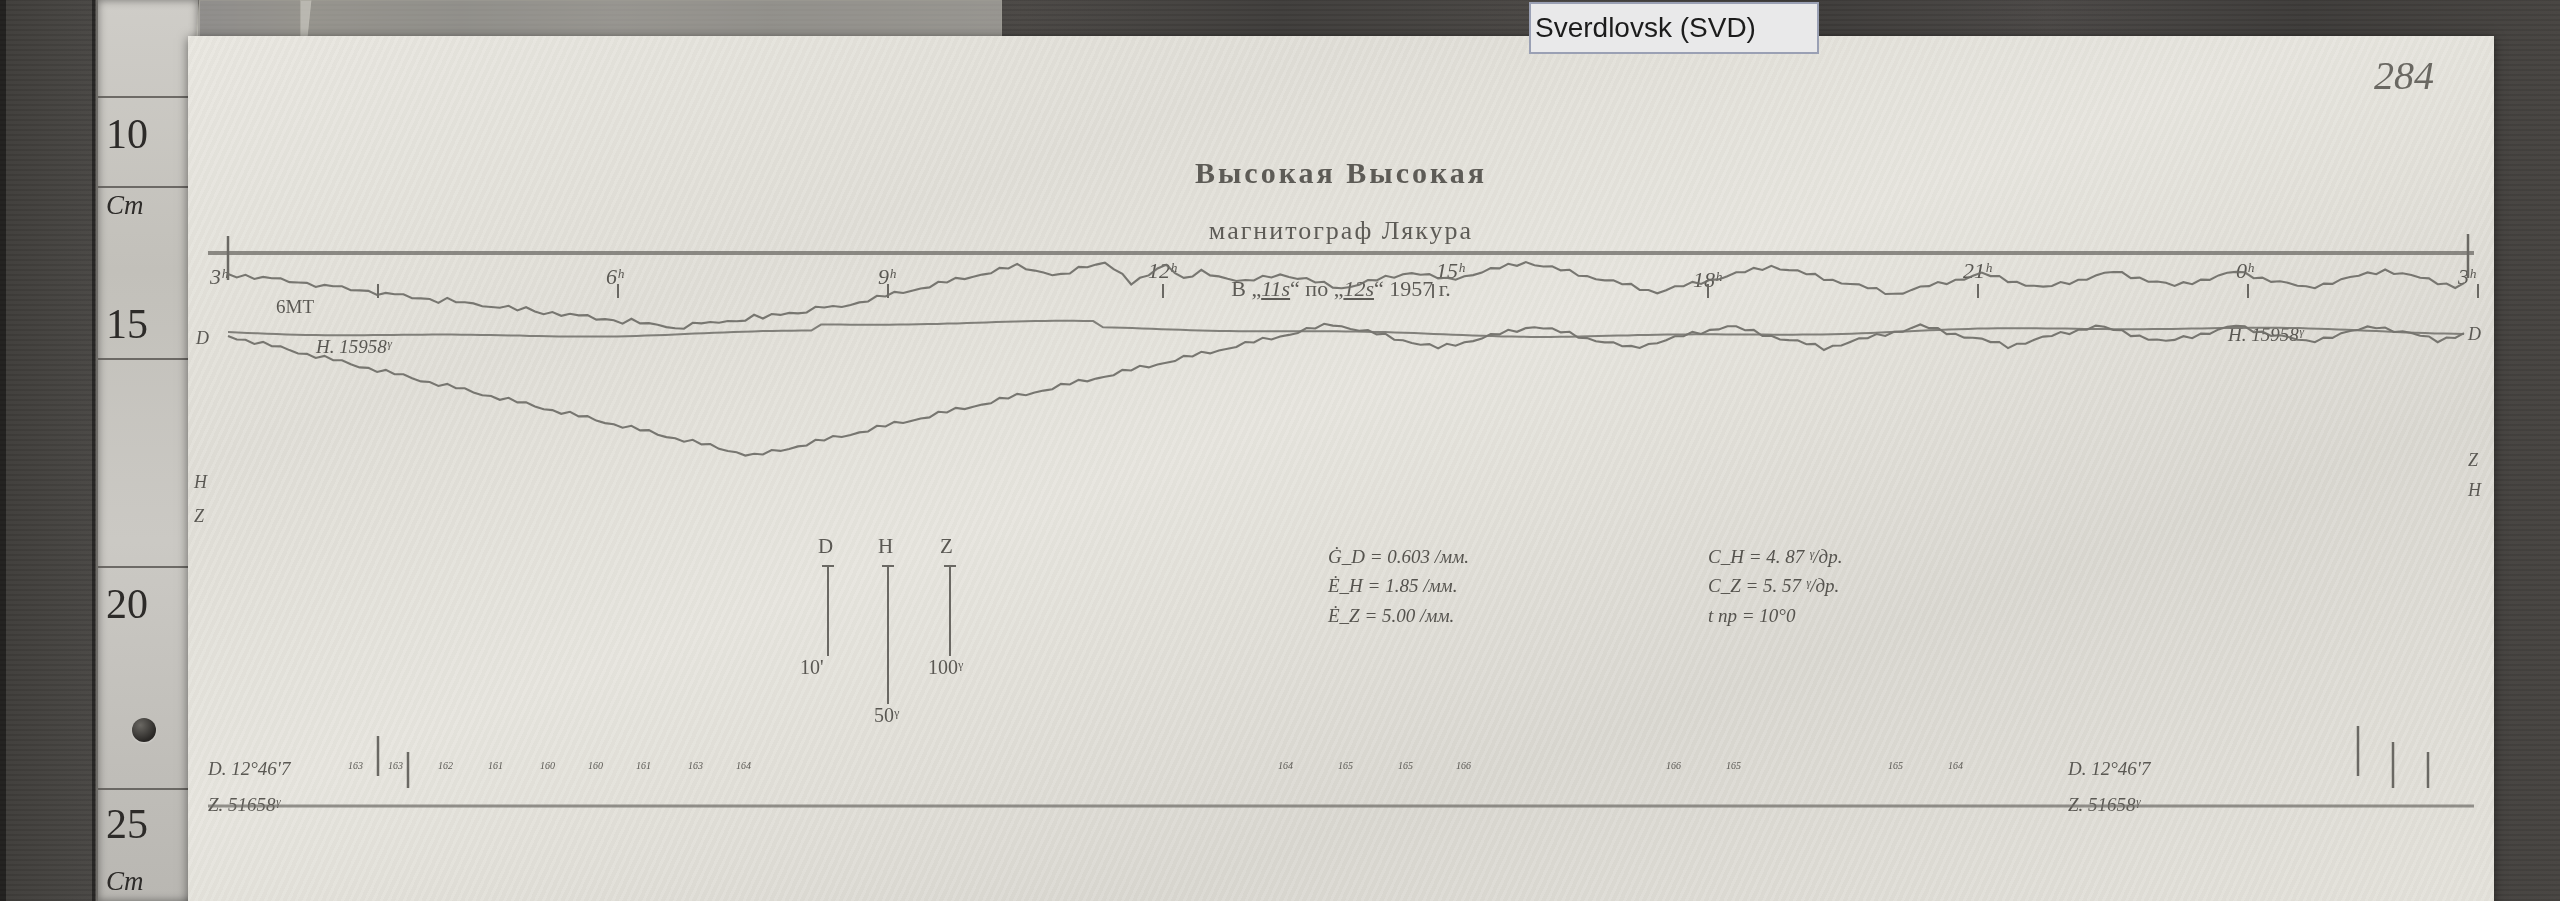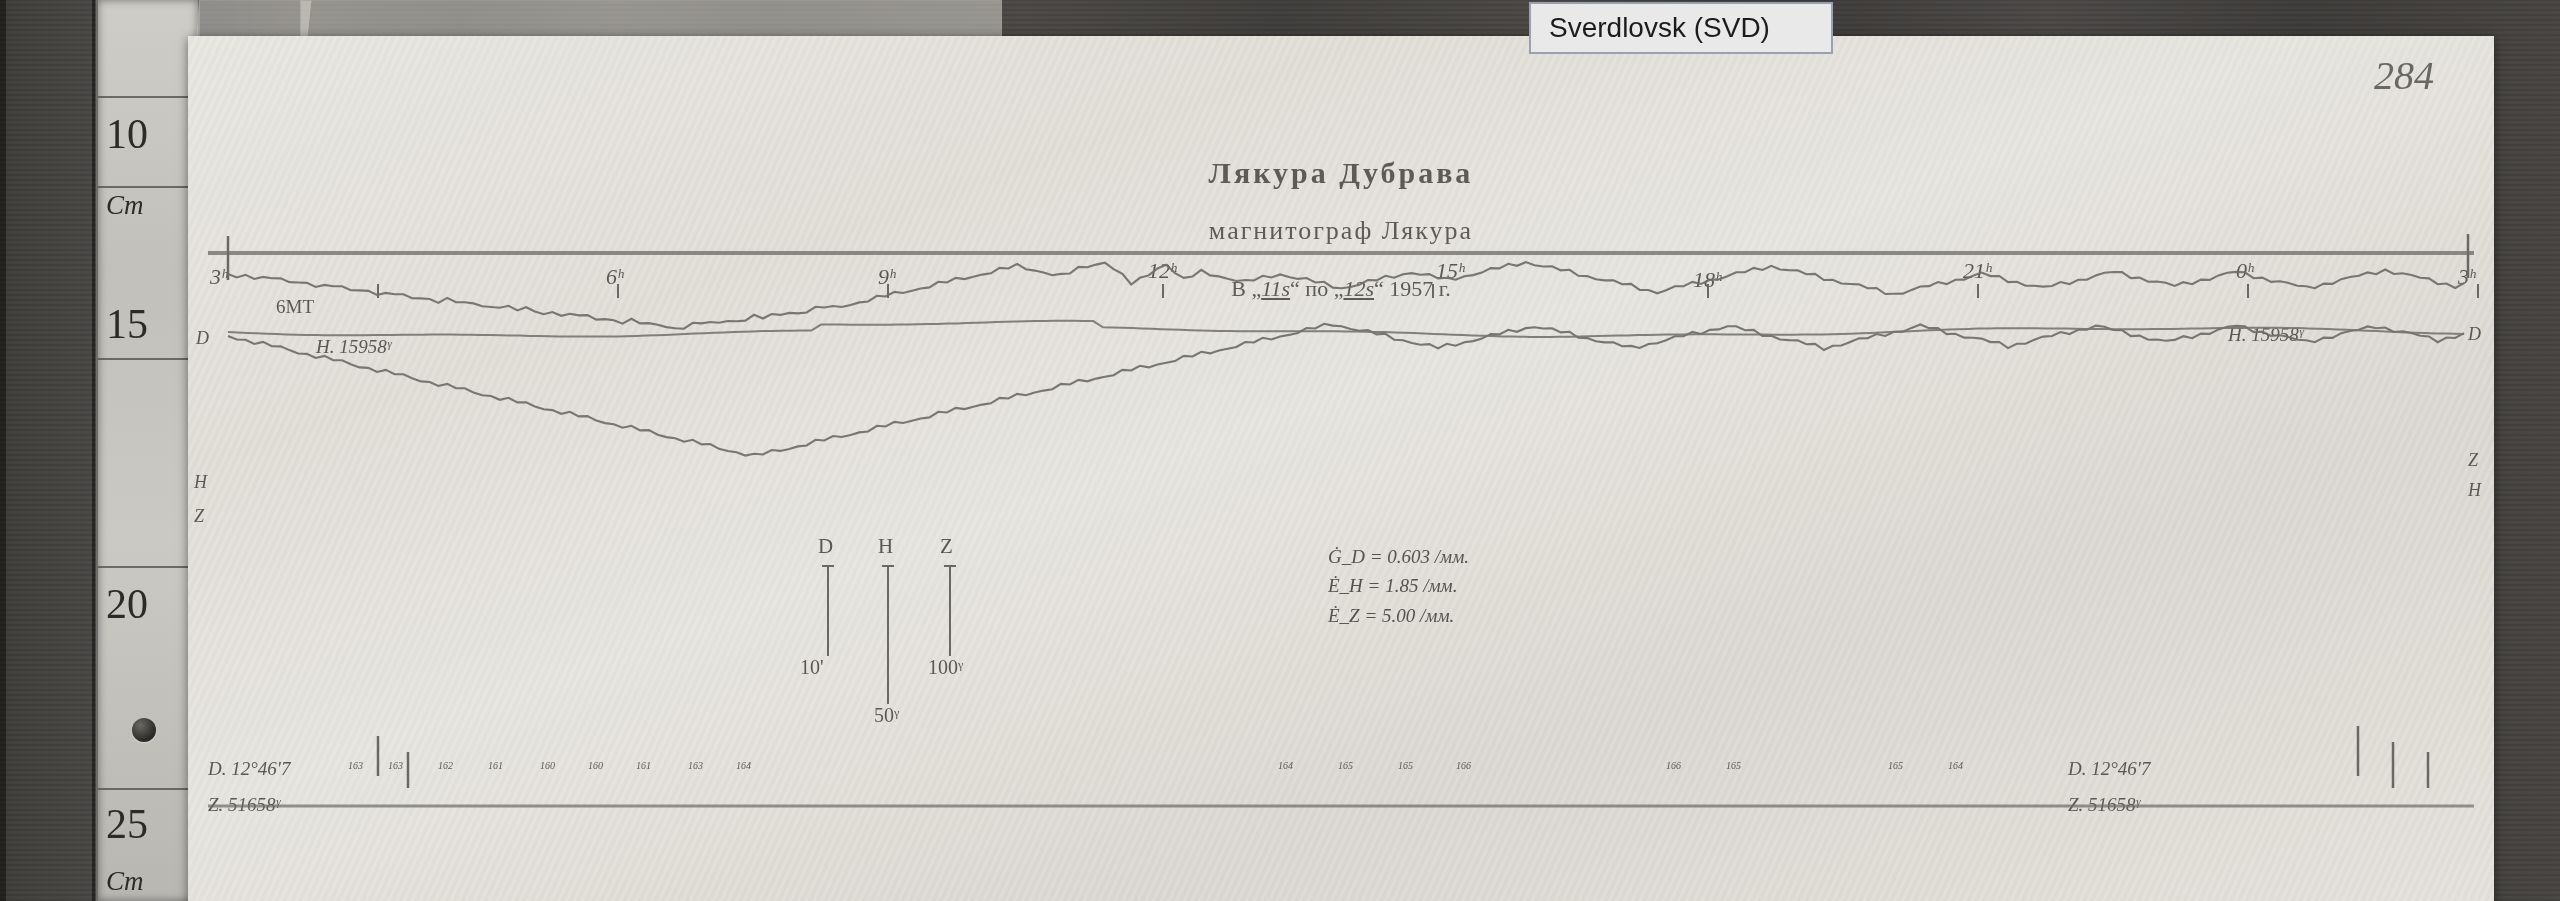--- a/index.html
+++ b/index.html
@@ -39,21 +39,21 @@
   .t3{top:240px;font-size:22px;}
   .t3 u{font-style:italic;}
   .pagenum{position:absolute;right:60px;top:16px;font-family:"Liberation Serif",serif;font-style:italic;
     font-size:40px;color:#6a6862;}
   .lbl{position:absolute;font-family:"Liberation Serif",serif;color:#5a5853;white-space:nowrap;}
   .hrs{font-size:22px;font-style:italic;}
   .tiny{font-size:10px;font-style:italic;}
   .const{font-size:19px;font-style:italic;color:#55534e;line-height:1.55;}
   
   #svdbox{position:absolute;left:1529px;top:2px;width:282px;height:48px;
-    background:#e9e9ea;border:2px solid #9aa0b4;display:flex;align-items:center;padding-left:18px;}
+    background:#e9e9ea;border:2px solid #9aa0b4;display:flex;align-items:center;padding-left:4px;}
   #svdbox span{font-size:28px;color:#1c1c1c;font-family:"Liberation Sans",sans-serif;}
   .seamL{left:0;width:6px;}
 </style>
 </head>
 <body>
 
 <div id="stage">
   <div class="boardgrain"></div>
   <div class="boardseam seamL" style="left:0;"></div>
   <div class="boardseam" style="left:92px;"></div>
@@ -74,21 +74,21 @@
   </div>
 
   <div class="tape" style="left:196px;top:0;width:110px;height:62px;transform:skewX(-6deg);"></div>
   <div class="tape" style="left:300px;top:0;width:700px;height:48px;"></div>
 
   <div id="sheet">
     <div class="noise"></div>
 
     <div class="pagenum">284</div>
 
-    <div class="hdr t1">Лякура  Дубрава</div>
+    <div class="hdr t1">Высокая  Высокая</div>
     <div class="hdr t2">магнитограф  Лякура</div>
     <div class="hdr t3">
       <span>В „</span><u>11ѕ</u><span>“ по „</span><u>12ѕ</u><span>“ 1957 г.</span>
     </div>
 
     <div class="lbl hrs" style="left:8px;top:292px;font-size:18px;">D</div>
     <div class="lbl hrs" style="left:6px;top:436px;font-size:18px;">H</div>
     <div class="lbl hrs" style="left:6px;top:470px;font-size:18px;">Z</div>
 
     <div class="lbl hrs" style="left:22px;top:228px;">3ʰ</div>
@@ -113,20 +113,25 @@
     <div class="lbl" style="left:690px;top:498px;font-size:21px;">H</div>
     <div class="lbl" style="left:752px;top:498px;font-size:21px;">Z</div>
     <div class="lbl" style="left:612px;top:620px;font-size:20px;">10'</div>
     <div class="lbl" style="left:686px;top:668px;font-size:20px;">50ᵞ</div>
     <div class="lbl" style="left:740px;top:620px;font-size:20px;">100ᵞ</div>
 
     <div class="lbl const" style="left:1140px;top:506px;">
       <div>Ġ_D = 0.603 /мм.</div>
       <div>Ė_H = 1.85 /мм.</div>
       <div>Ė_Z = 5.00 /мм.</div>
+    </div>
+    <div class="lbl const" style="left:1520px;top:506px;">
+      <div>C_H = 4. 87 ᵞ/др.</div>
+      <div>C_Z = 5. 57 ᵞ/др.</div>
+      <div>t пр = 10°0</div>
     </div>
 
     <div class="lbl" style="left:20px;top:722px;font-size:19px;font-style:italic;">D. 12°46'7</div>
     <div class="lbl" style="left:20px;top:758px;font-size:19px;font-style:italic;">Z. 51658ᵞ</div>
     <div class="lbl" style="left:1880px;top:722px;font-size:19px;font-style:italic;">D. 12°46'7</div>
     <div class="lbl" style="left:1880px;top:758px;font-size:19px;font-style:italic;">Z. 51658ᵞ</div>
 
     <svg id="plot" width="2306" height="840">
       <g id="g-marks">
           <line x1="190" x2="190" y1="248" y2="262" stroke="#6a6863" stroke-width="2"></line>

